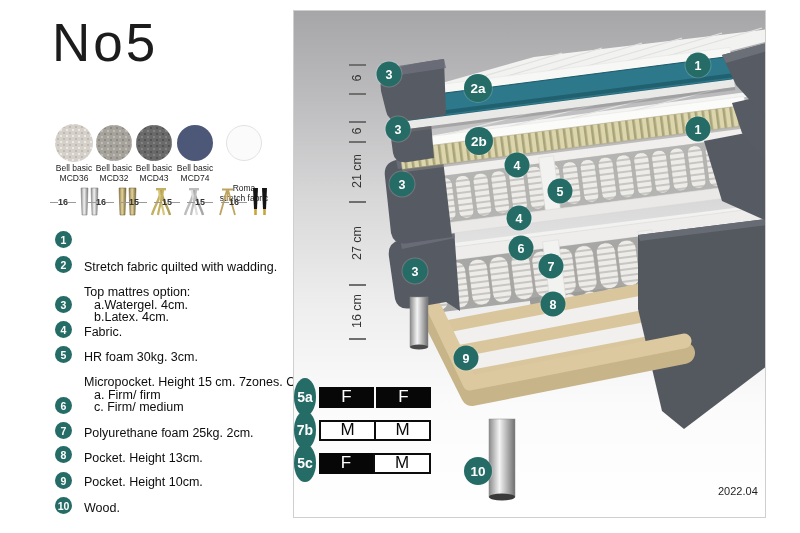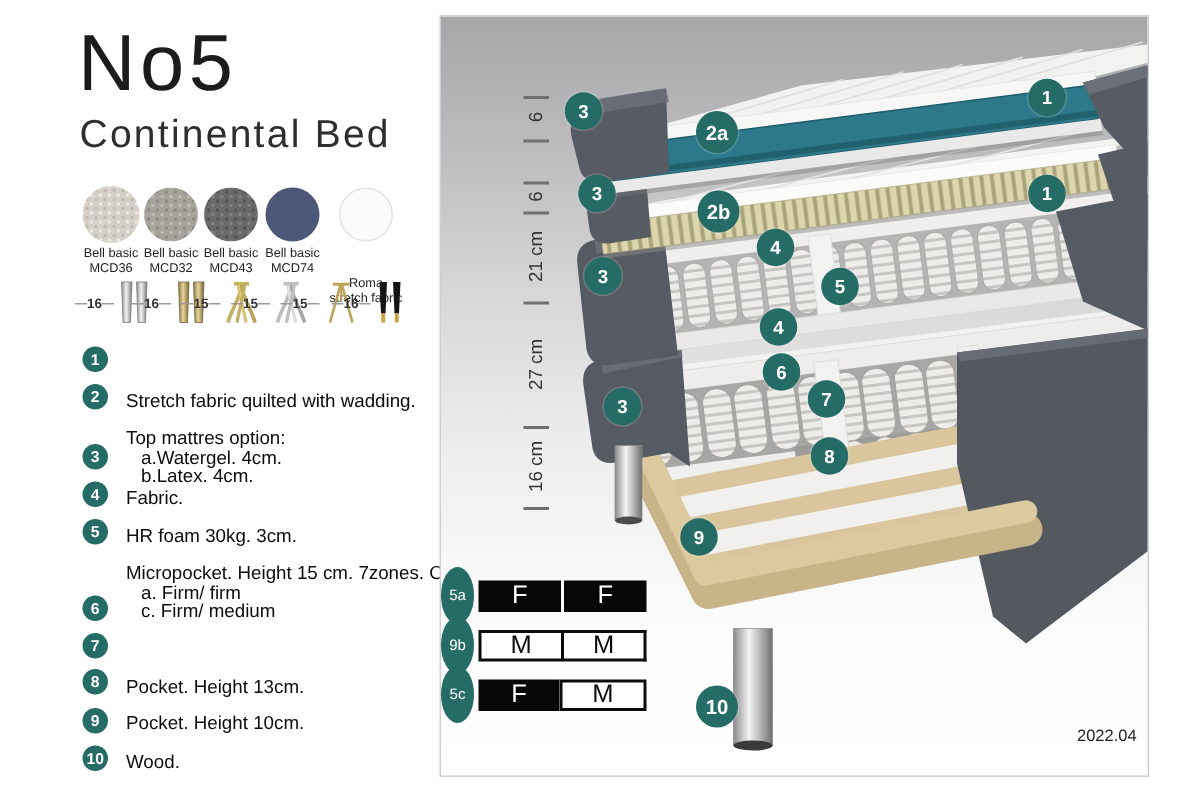--- a/index.html
+++ b/index.html
@@ -44,22 +44,22 @@
   .bed-svg{position:absolute;left:0;top:0;}
   .tick{position:absolute;left:55px;width:17px;height:1.5px;background:#6f6f6f;}
   .rlabel{position:absolute;transform:translate(-50%,-50%) rotate(-90deg);font-size:12.5px;
           color:#333;white-space:nowrap;}
   .dbadge{position:absolute;width:25px;height:25px;border-radius:50%;background:#266c66;
           color:#fff;font-weight:bold;font-size:12.5px;display:flex;align-items:center;
           justify-content:center;transform:translate(-50%,-50%);
           box-shadow:0 0 0 1px rgba(255,255,255,0.18);}
   .dbadge.lg{width:28px;height:28px;font-size:13.5px;}
   .frow{position:absolute;display:flex;align-items:center;gap:3px;}
-  .fb2{width:22px;height:38px;border-radius:50%;background:#266c66;color:#fff;font-size:10px;
-       font-weight:normal;display:flex;align-items:center;justify-content:center;flex:none;}
+  .fb2{width:22px;height:38px;border-radius:50%;background:#266c66;color:#fff;font-size:14px;
+       font-weight:bold;display:flex;align-items:center;justify-content:center;flex:none;}
   .fcells{display:flex;width:112px;height:21px;gap:2px;}
   .fcell{flex:1;display:flex;align-items:center;justify-content:center;font-size:17px;box-sizing:border-box;}
   .fcell.dark{background:#070707;color:#fff;}
   .fcell.light{background:#fff;color:#0a0a0a;border:2px solid #0c0c0c;}
   .nogap{gap:0;}
   .footer{position:absolute;left:424px;top:474px;font-size:11px;color:#1f1f1f;}
 </style>
 </head>
 <body>
 
@@ -79,21 +79,20 @@
       </linearGradient>
       <linearGradient id="legG" x1="0" y1="0" x2="1" y2="0">
         <stop offset="0" stop-color="#8a8a8a"></stop>
           <stop offset="0.4" stop-color="#f4f4f4"></stop>
           <stop offset="1" stop-color="#6f6f6f"></stop>
       </linearGradient>
     </defs>
   </svg>
 
   <div class="title">No5</div>
-  <div class="subtitle">Continental Bed</div>
 
   <div class="swatch sw1"></div>
   <div class="swatch sw2"></div>
   <div class="swatch sw3"></div>
   <div class="swatch sw4"></div>
   <div class="swatch sw5"></div>
   <div class="swlabel" style="left:43px;">
     <div>Bell basic</div>
       <div>MCD36</div>
     </div>
@@ -219,20 +218,23 @@
   <div class="feat" style="top:346px">
     <span class="fbadge">5</span>
     <div class="ftext">
       <div>Micropocket. Height 15 cm. 7zones. Option:</div>
       <div class="fsub">a. Firm/ firm</div>
       <div class="fsub">c. Firm/ medium</div>
     </div>
   </div>
   <div class="feat" style="top:397px">
     <span class="fbadge">6</span>
+    <div class="ftext">
+        <div>Polyurethane foam 25kg. 2cm.</div>
+      </div>
   </div>
   <div class="feat" style="top:422px">
     <span class="fbadge">7</span>
     <div class="ftext">
         <div>Pocket. Height 13cm.</div>
       </div>
   </div>
   <div class="feat" style="top:446px">
     <span class="fbadge">8</span>
     <div class="ftext">
@@ -417,21 +419,21 @@
     <div class="dbadge lg" style="left:184px;top:460px">10</div>
 
     <div class="frow" style="left:0px;top:367px">
       <span class="fb2">5a</span>
       <div class="fcells">
         <div class="fcell dark">F</div>
         <div class="fcell dark">F</div>
       </div>
     </div>
     <div class="frow" style="left:0px;top:400px">
-      <span class="fb2">9b</span>
+      <span class="fb2">7b</span>
       <div class="fcells nogap">
         <div class="fcell light">M</div>
         <div class="fcell light" style="border-left:none">M</div>
       </div>
     </div>
     <div class="frow" style="left:0px;top:433px">
       <span class="fb2">5c</span>
       <div class="fcells nogap">
         <div class="fcell dark">F</div>
         <div class="fcell light">M</div>

